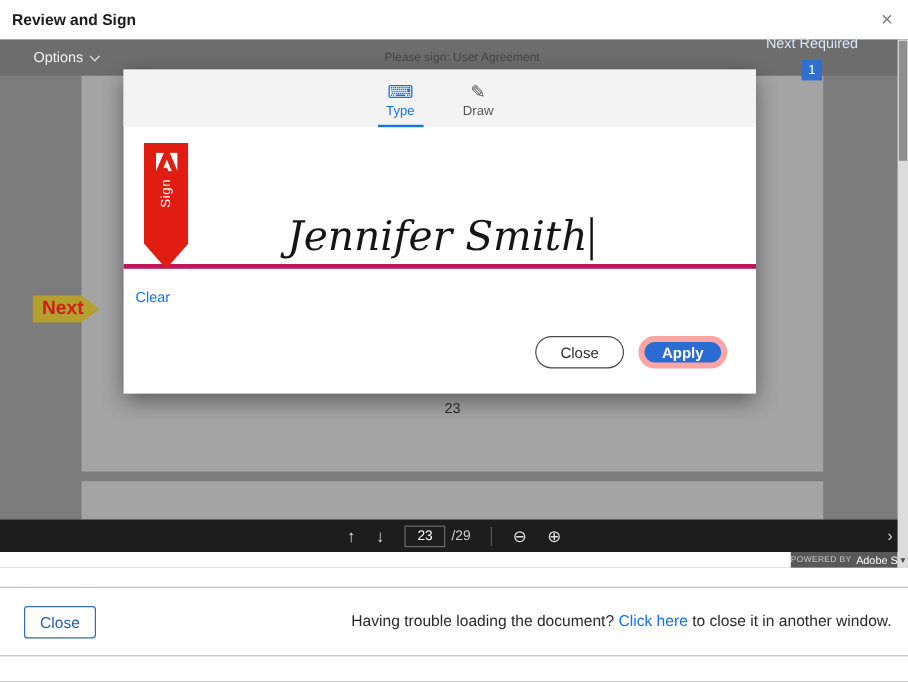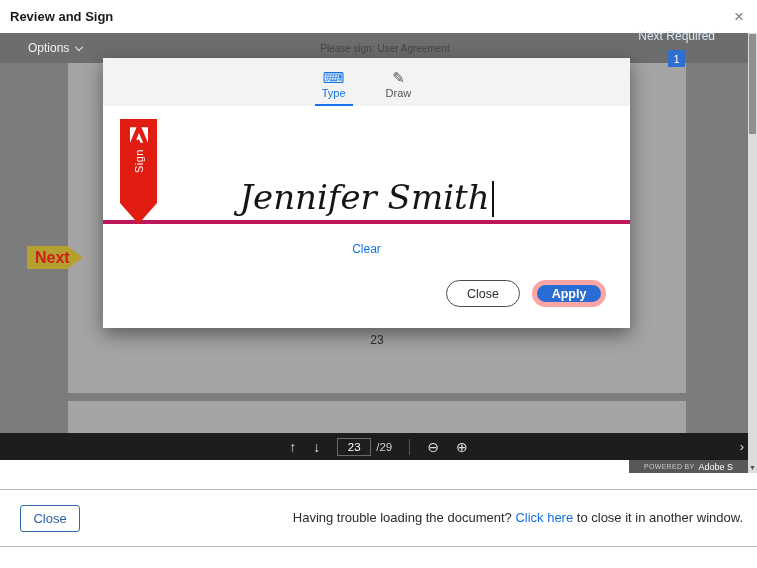--- a/index.html
+++ b/index.html
@@ -60,21 +60,21 @@
     background:#e11d12; clip-path:polygon(0 0,100% 0,100% 80%,50% 100%,0 80%);
     display:flex; flex-direction:column; align-items:center; padding-top:8px; }
   .ribbon svg { width:18px; height:16px; }
   .ribbon-label { color:#fff; font-size:11px; writing-mode:vertical-rl;
     transform:rotate(180deg); margin-top:6px; letter-spacing:.5px; }
   .sig-text { font-family:"DejaVu Serif", serif; font-style:italic; font-size:34px;
     color:#151515; padding-bottom:3px; display:flex; align-items:flex-end; }
   .caret { display:inline-block; width:2px; height:36px; background:#111;
     margin-left:2px; }
 
-  .clear-row { text-align:center; padding:15px 38px 0; }
+  .clear-row { text-align:left; padding:15px 10px 0; }
   .link { color:#1473e6; font-size:12px; cursor:pointer; text-decoration:none; }
   .btn-row { display:flex; justify-content:flex-end; gap:12px; padding:23px 24px 21px; }
   .btn { height:27px; border-radius:14px; font-size:12.5px; display:flex;
     align-items:center; justify-content:center; cursor:pointer; }
   .btn-close { width:74px; background:#fff; border:1px solid #4a4a4a; color:#2d2d2d; }
   .btn-apply { width:74px; background:#2b6bd4; border:5px solid #fca5a5; color:#fff;
     font-weight:bold; }
 
   
   .toolbar-bottom { height:27px; background:#1d1d1d; display:flex; align-items:center;
@@ -84,21 +84,21 @@
   .page-box { min-width:34px; height:18px; border:1px solid #6a6a6a; color:#fff;
     font-size:11.5px; display:flex; align-items:center; justify-content:center;
     padding:0 4px; }
   .page-wrap { display:flex; align-items:center; gap:5px; }
   .total { font-size:11.5px; color:#cfcfcf; }
   .vdiv { width:1px; height:16px; background:#555; }
   .tb-expand { position:absolute; right:13px; color:#ddd; font-size:13px; cursor:pointer; }
 
   .powered-row { height:13px; background:#fff; position:relative; }
   .powered { position:absolute; right:9px; top:0; height:13px; background:#585858;
-    display:flex; align-items:center; gap:4px; padding:0 15px; }
+    display:flex; align-items:center; gap:4px; padding:0 0; }
   .powered .pre { font-size:7px; color:#c9c9c9; letter-spacing:.3px; }
   .powered .brand { font-size:9px; color:#fff; white-space:nowrap; }
 
   .scrollbar { position:absolute; right:0; top:0; bottom:0; width:9px;
     background:#dcdcdc; z-index:9; }
   .thumb { position:absolute; top:1px; left:1px; right:1px; height:100px;
     background:#8f8f8f; cursor:pointer; }
   .sb-down { position:absolute; bottom:0; left:0; right:0; text-align:center;
     color:#4f4f4f; font-size:7px; line-height:10px; cursor:pointer; }
 

